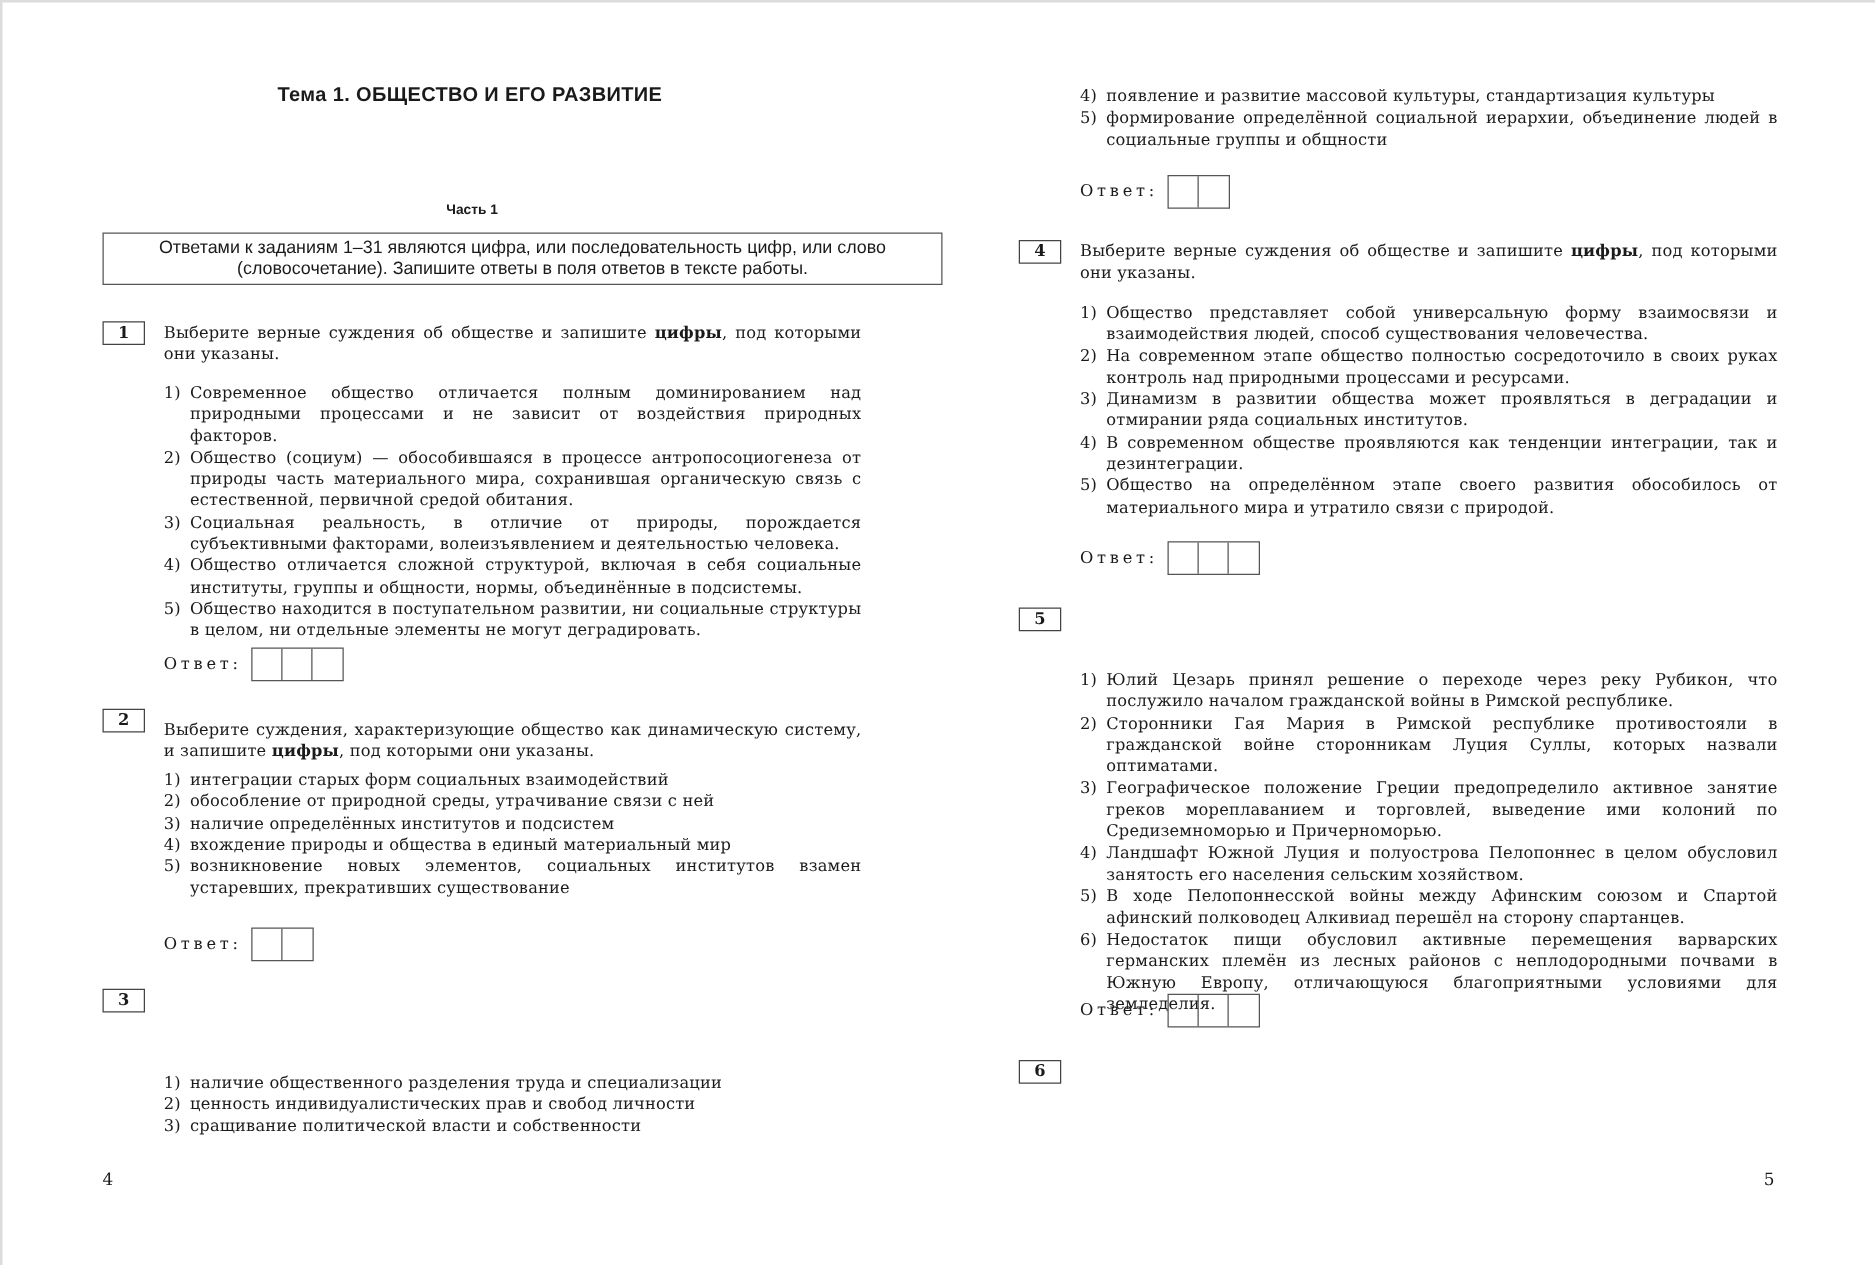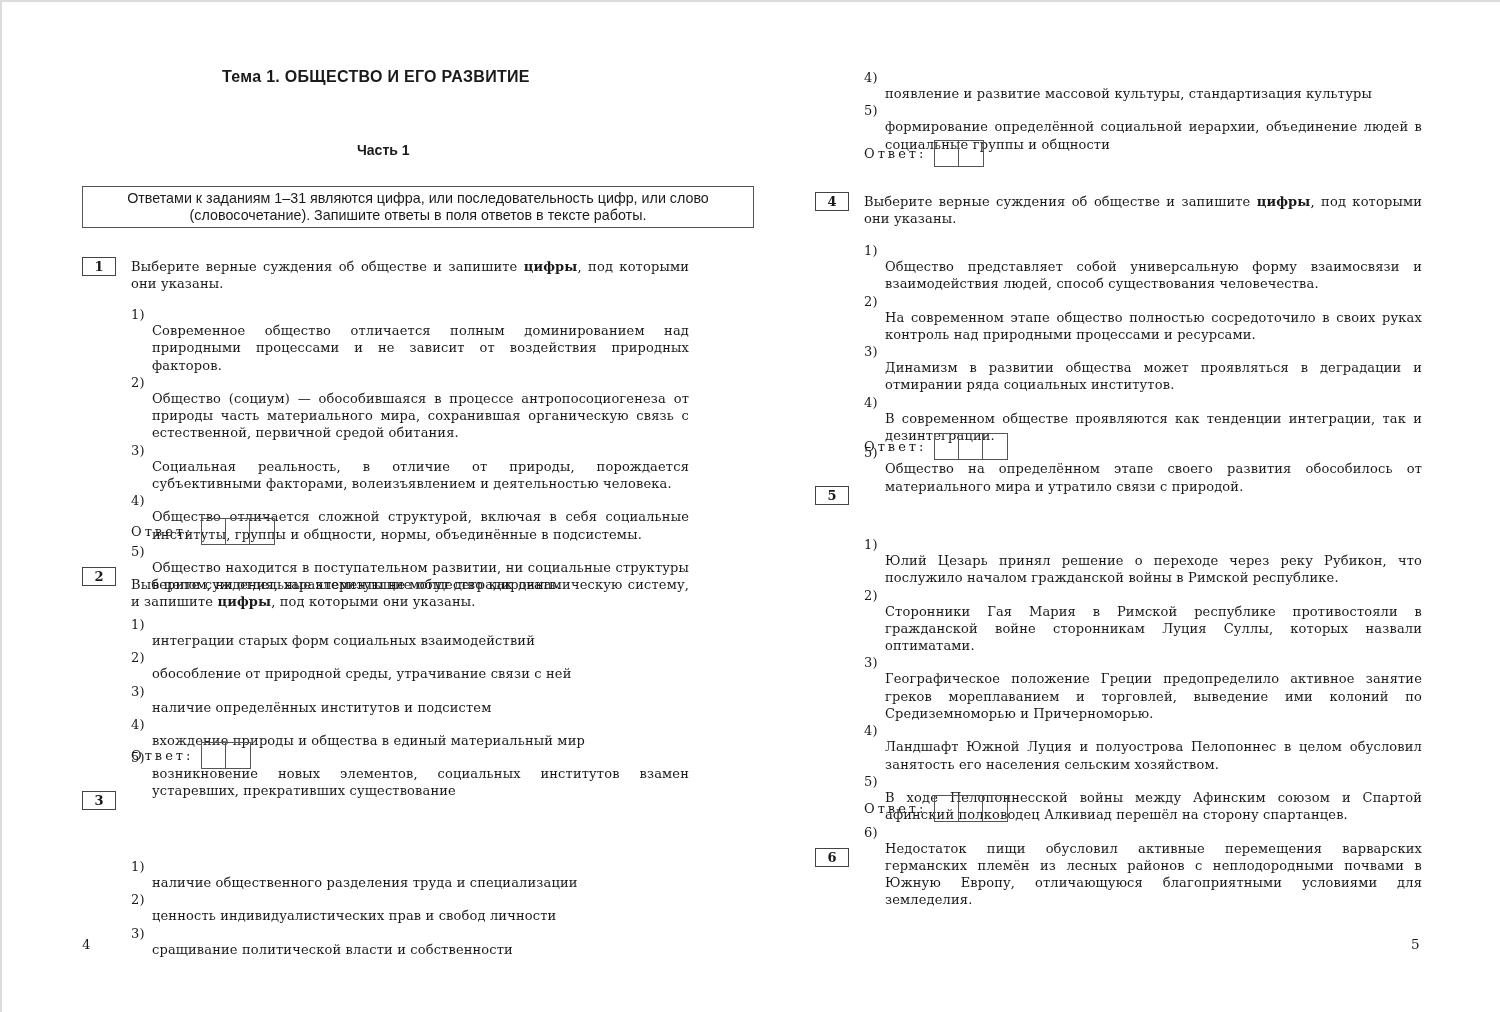--- a/index.html
+++ b/index.html
@@ -10,39 +10,39 @@
   }
   .page { position: absolute; top: 0; height: 1012px; }
   .page-left { left: 0; width: 750px; }
   .page-right { left: 750px; width: 750px; }
   .abs { position: absolute; }
   .title {
     font-family: "Liberation Sans", sans-serif; font-weight: bold; font-size: 16px;
     letter-spacing: 0.3px; left: 220px; top: 66px; white-space: nowrap;
   }
   .part {
-    font-family: "Liberation Sans", sans-serif; font-weight: bold; font-size: 14px;
-    left: 355px; top: 140px;
+    font-family: "Liberation Sans", sans-serif; font-weight: bold; font-size: 11px;
+    left: 355px; top: 160px;
   }
   .instruction {
     left: 80px; top: 184px; width: 672px; height: 42px; border: 1px solid #555;
     box-sizing: border-box; font-family: "Liberation Sans", sans-serif; font-size: 14.3px;
     line-height: 17px; text-align: center; padding: 3px 6px;
   }
   .task-num {
     width: 34px; height: 19px; border: 1px solid #444; box-sizing: border-box;
     font-weight: bold; font-size: 13px; text-align: center; line-height: 17px;
   }
   .text {
     font-size: 13px; line-height: 17.3px; text-align: justify; letter-spacing: 0.15px;
   }
   .text b { font-weight: bold; }
   .item { display: flex; }
   .item .n { width: 21px; flex: none; }
-  .item .t { flex: 1; text-align: justify; margin-top: 16px; }
+  .item .t { flex: 1; text-align: justify; }
   .answer { display: flex; align-items: center; }
   .answer-label { font-size: 13px; letter-spacing: 3px; margin-right: 8px; text-align: right; }
   .answer-box { display: flex; border: 1px solid #555; height: 25px; }
   .answer-cell { width: 24px; height: 25px; box-sizing: border-box; border-right: 1px solid #555; }
   .answer-cell:last-child { border-right: none; }
   .page-num { font-size: 13.5px; }
 </style>
 </head>
 <body>
 

